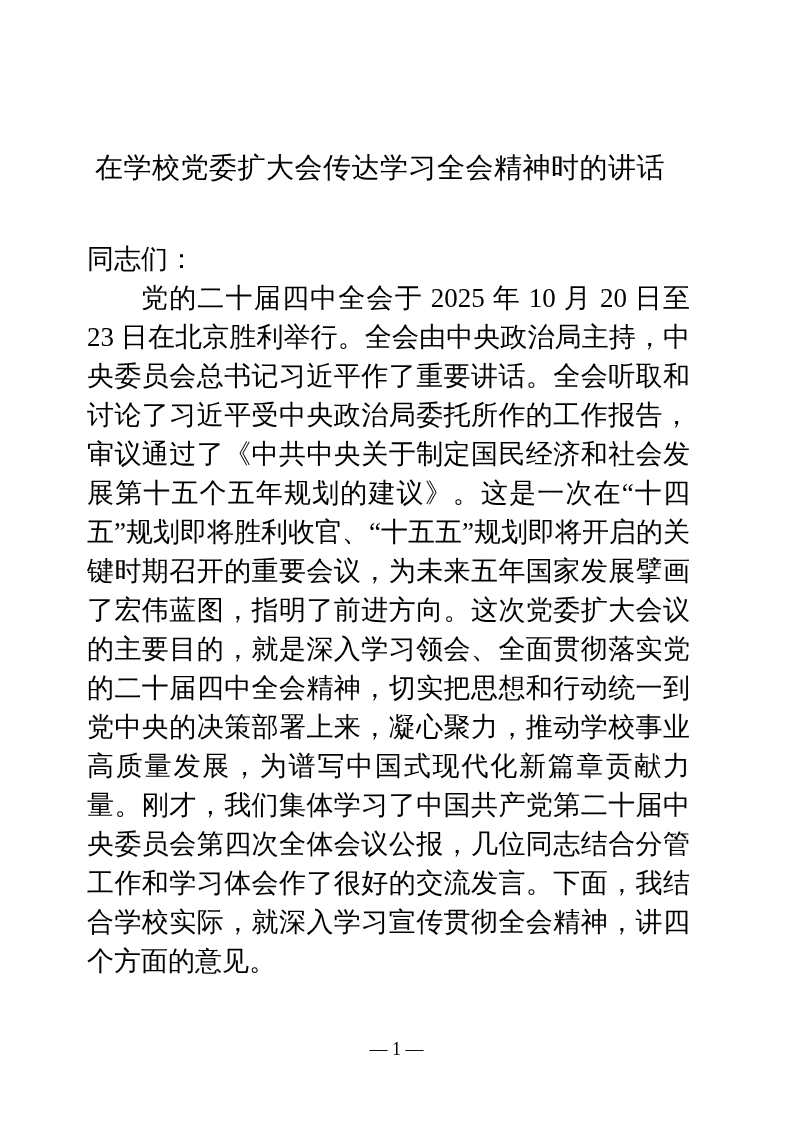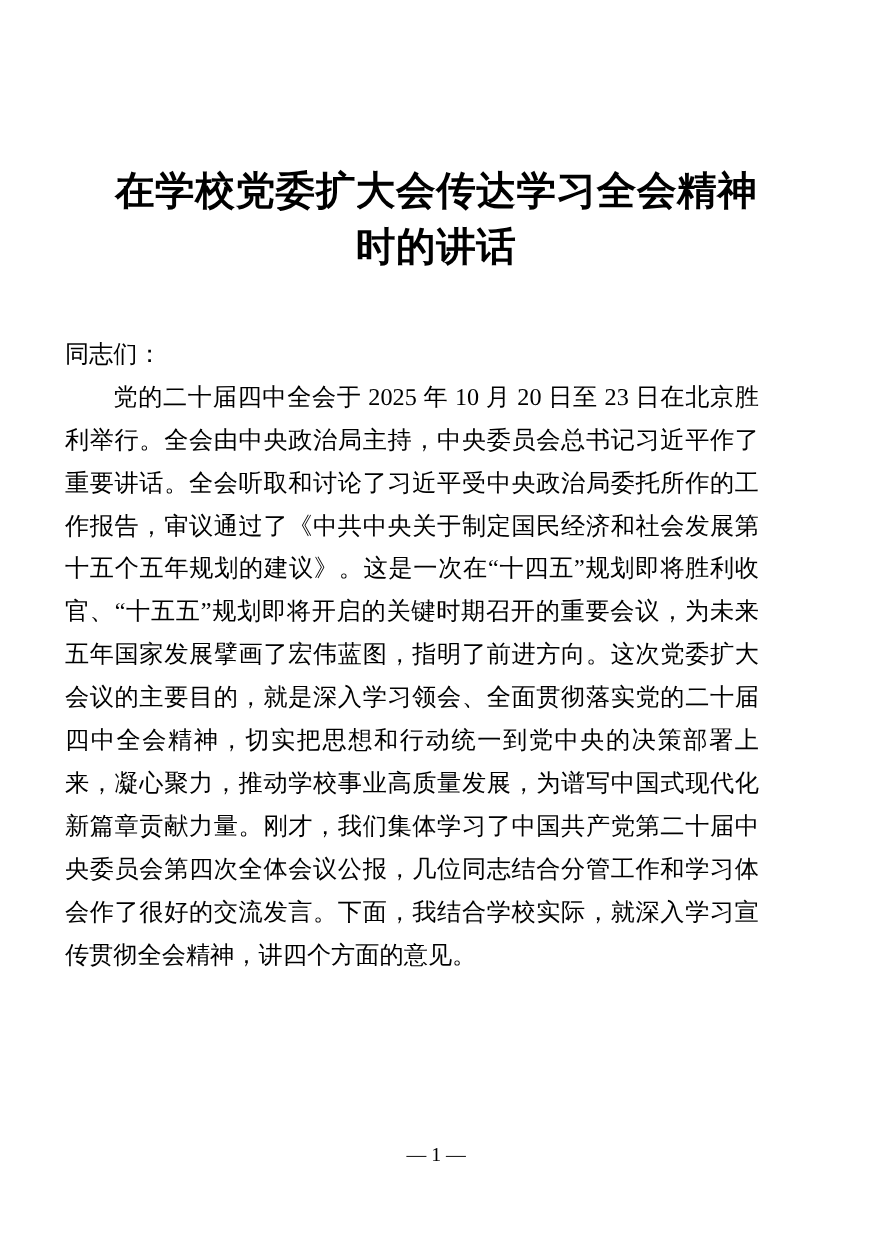--- a/index.html
+++ b/index.html
@@ -12,29 +12,28 @@
     width: 793px;
     height: 1122px;
     background: #ffffff;
     overflow: hidden;
     font-family: "Liberation Serif", "DejaVu Serif", serif;
     color: #000000;
     box-sizing: border-box;
   }
   .doc-title {
     margin: 148px 95px 0 95px;
-    font-size: 36px;
-    font-weight: bold;
+    font-size: 28px;
+    font-weight: normal;
     line-height: 1.42;
-    text-align: center;
     letter-spacing: 0.5px;
   }
   .doc-body {
-    margin: 52px 103px 0 59px;
-    font-size: 22px;
+    margin: 52px 103px 0 87px;
+    font-size: 27px;
     line-height: 39px;
     text-align: justify;
   }
   .doc-body p {
     margin: 0;
     padding: 0;
   }
   .para-indent {
     text-indent: 2em;
   }

